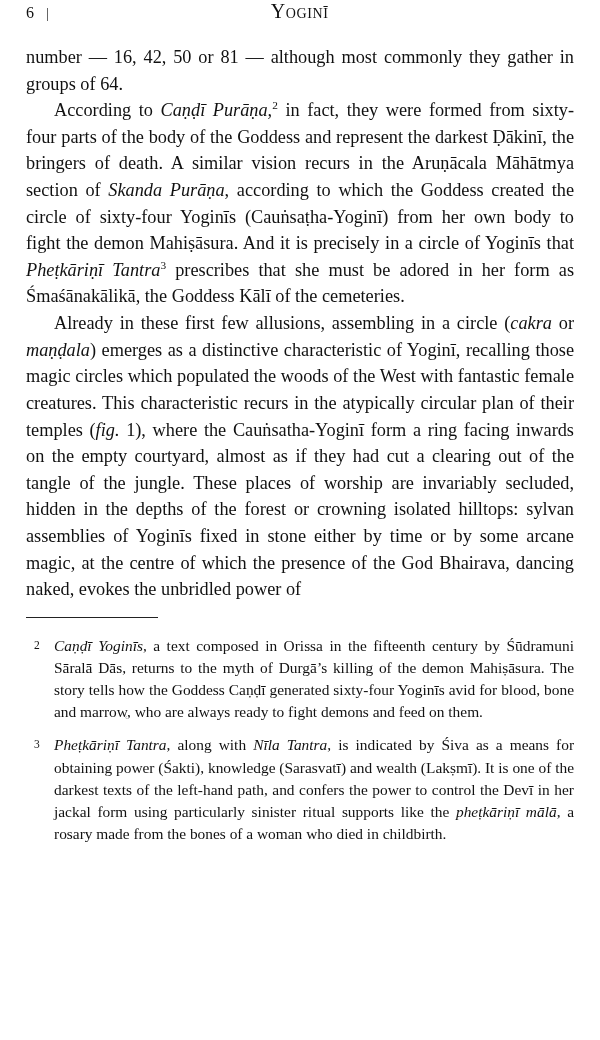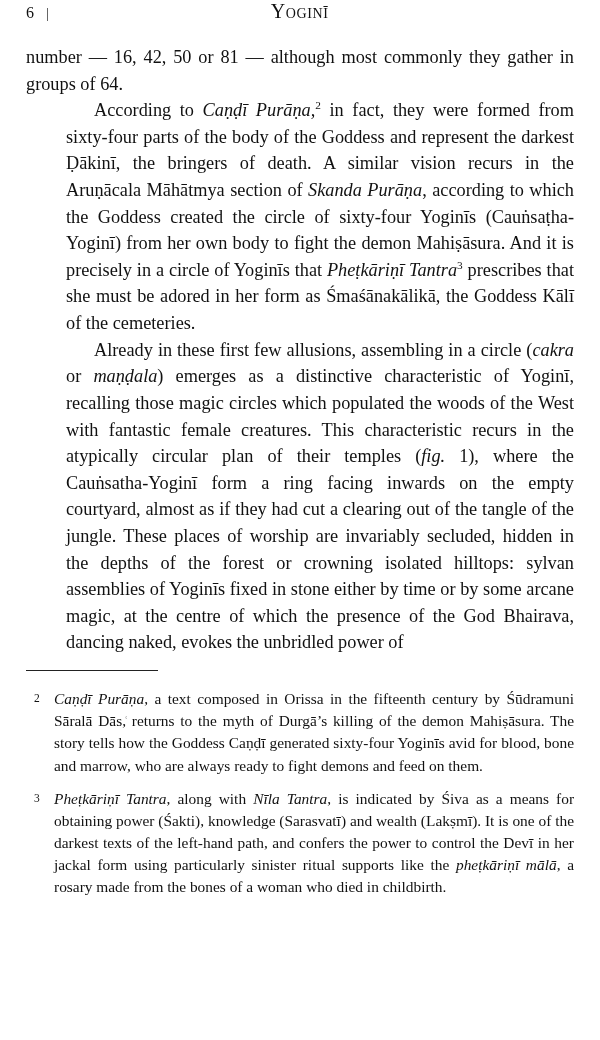--- a/index.html
+++ b/index.html
@@ -56,21 +56,20 @@
   }
   .body-text p {
     margin: 0;
     text-indent: 0;
   }
   .body-text p.indent {
     text-indent: 28px;
   }
   .body-text p + p {
     margin-top: 0;
-    margin-left: 40px;
   }
   i, .it {
     font-style: italic;
   }
   sup {
     font-size: 0.62em;
     vertical-align: super;
     line-height: 0;
   }
   .footnote-sep-wrap {
@@ -130,21 +129,21 @@
 
   <div class="stray-mark">ʿ</div>
 
   <div class="footnote-sep-wrap">
     <div class="footnote-sep"></div>
   </div>
 
   <div class="footnotes" id="footnotes">
       <div class="fn">
         <div class="fn-num">2</div>
-        <div class="fn-body"><i>Caṇḍī Purāṇa</i><span>, a text composed in Orissa in the fifteenth century by Śūdramuni Sāralā Dās, returns to the myth of Durgā’s killing of the demon Mahiṣāsura. The story tells how the Goddess Caṇḍī generated sixty-four Yoginīs avid for blood, bone and marrow, who are always ready to fight demons and feed on them.</span></div>
+        <div class="fn-body"><i>Caṇḍī Yoginīs</i><span>, a text composed in Orissa in the fifteenth century by Śūdramuni Sāralā Dās, returns to the myth of Durgā’s killing of the demon Mahiṣāsura. The story tells how the Goddess Caṇḍī generated sixty-four Yoginīs avid for blood, bone and marrow, who are always ready to fight demons and feed on them.</span></div>
       </div>
       <div class="fn">
         <div class="fn-num">3</div>
         <div class="fn-body"><i>Pheṭkāriṇī Tantra</i><span>, along with </span><i>Nīla Tantra</i><span>, is indicated by Śiva as a means for obtaining power (Śakti), knowledge (Sarasvatī) and wealth (Lakṣmī). It is one of the darkest texts of the left-hand path, and confers the power to control the Devī in her jackal form using particularly sinister ritual supports like the </span><i>pheṭkāriṇī mālā</i><span>, a rosary made from the bones of a woman who died in childbirth.</span></div>
       </div>
     </div>
 
 </div>
 
 </body></html>

